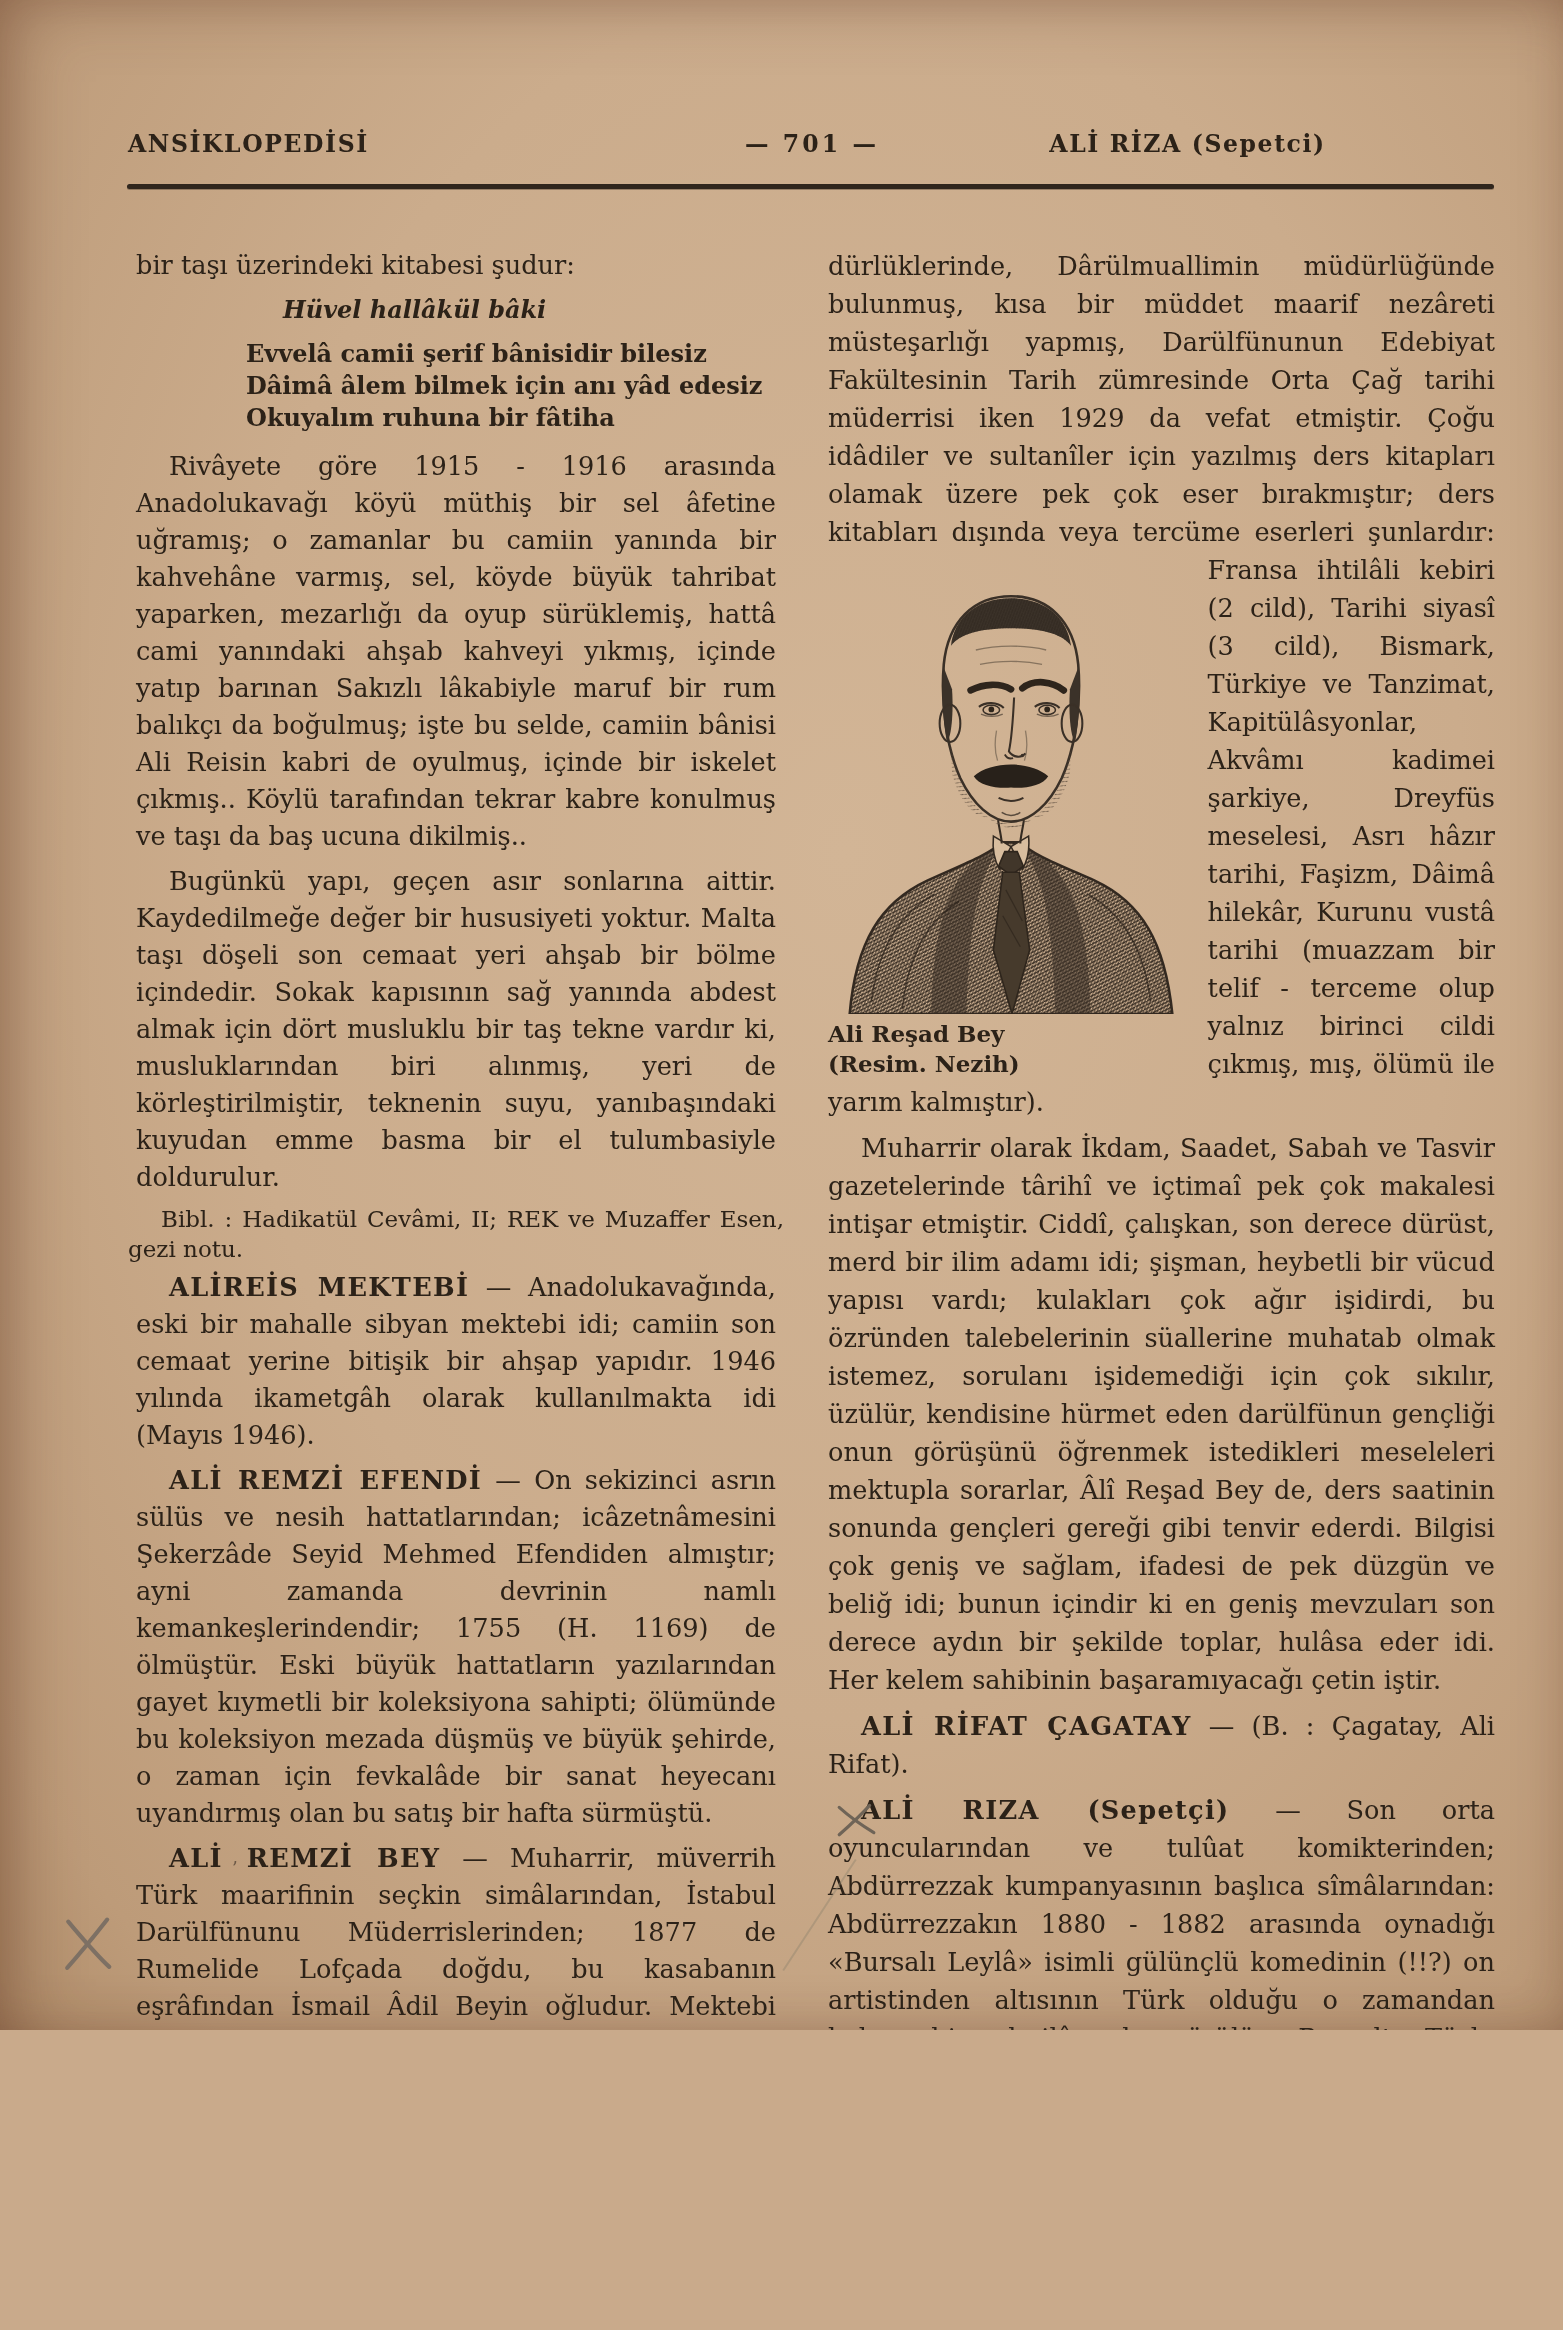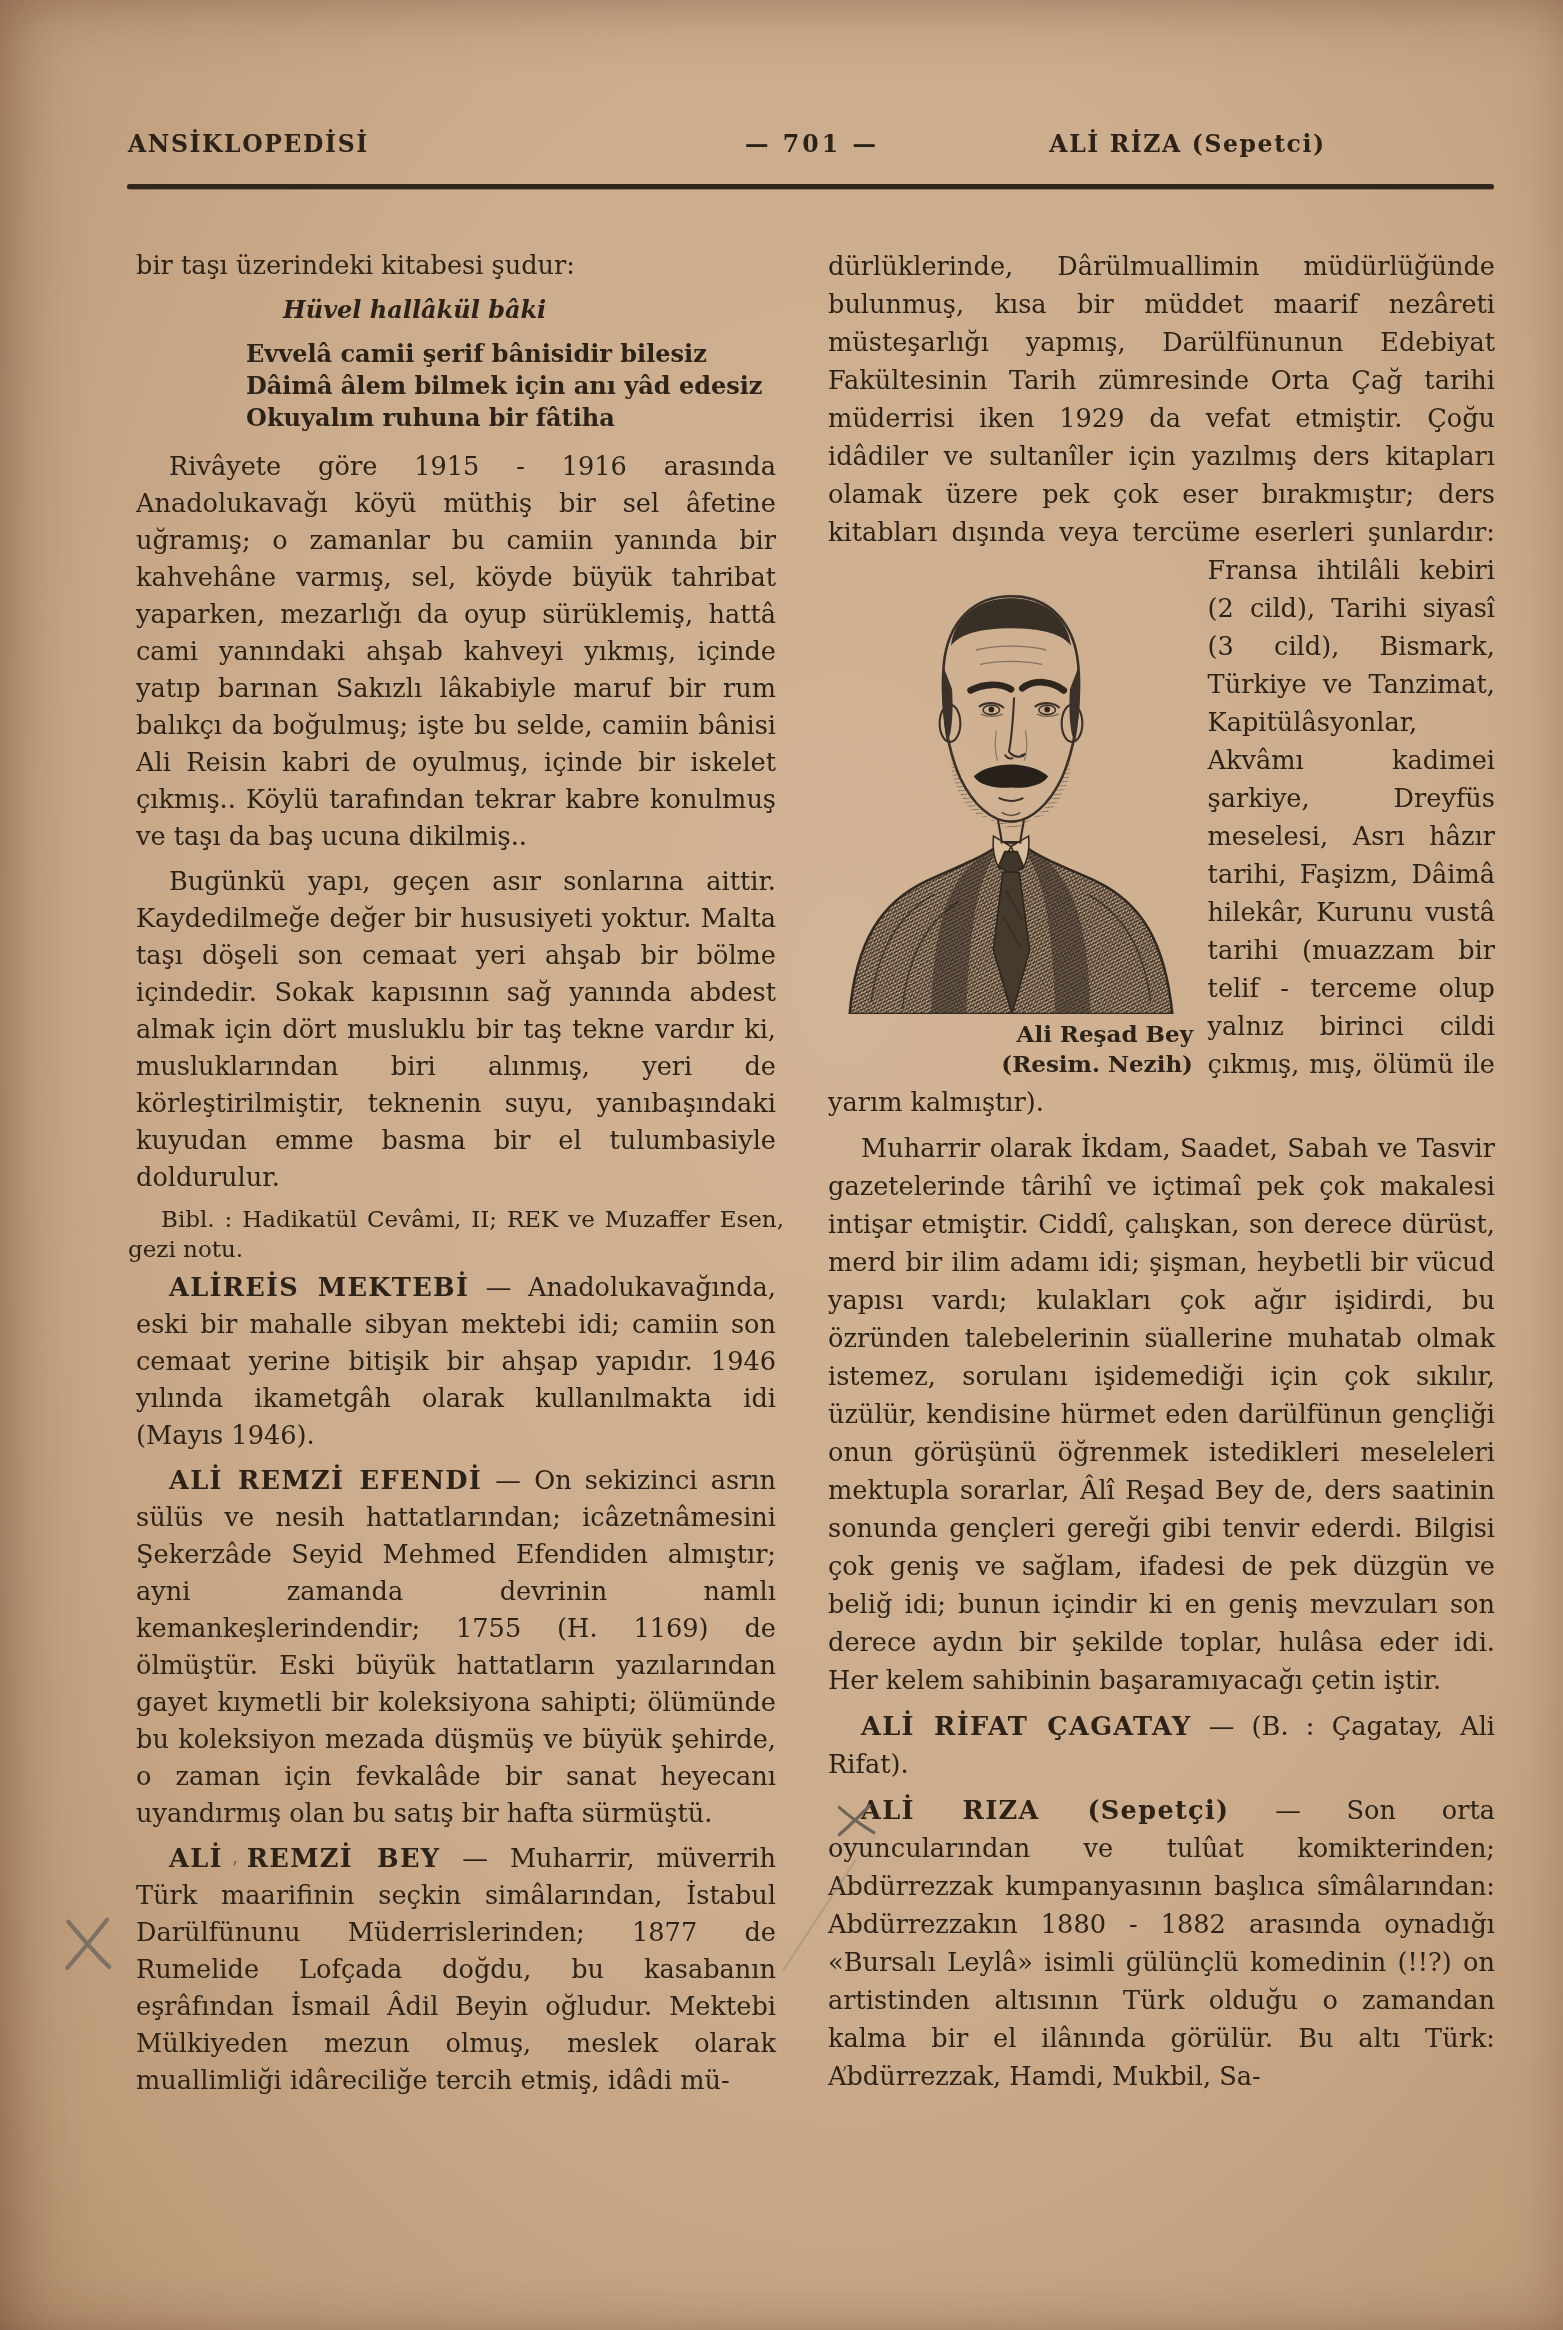--- a/index.html
+++ b/index.html
@@ -2,21 +2,21 @@
 <html style="font-size:8.3px"><head>
 <meta charset="utf-8">
 <style>
   html,body{margin:0;padding:0;}
   body{
     width:1563px;height:2330px;
     font-family:"DejaVu Serif","Liberation Serif",serif;
     background:#c9aa8b;
   }
   .page{
-    position:relative;width:1563px;height:2330px;overflow:hidden;
+    position:relative;width:1563px;height:2030px;overflow:hidden;
     background:radial-gradient(ellipse at 54% 42%, #d2b596 0%, #cbac8c 52%, #bd9b79 88%, #b18e6b 100%);
     box-shadow:inset 29px 15.6px 73px -21px rgba(86,44,26,.45),
                inset -13px -15.6px 63px -26px rgba(86,44,26,.30);
     color:#2c2218;
   }
   .header{
     position:absolute;left:128px;top:130px;width:1368px;
     display:flex;justify-content:space-between;align-items:baseline;
     font-size:23.5px;font-weight:bold;letter-spacing:1.6px;white-space:nowrap;
   }
@@ -42,21 +42,21 @@
     text-align:left;
   }
   .poem-title{margin:0 0 12px 37px;font-style:italic;}
   .bibl{font-size:23px;line-height:30px;margin:3.1px 0 5.2px 0;}
   .entry-para{margin-top:4.2px;}
   .entry-heading{font-weight:bold;letter-spacing:1.3px;}
   .portrait{
     float:left;width:365px;margin:8.3px 14.6px 2.1px 0;display:block;
   }
   .portrait svg{display:block;width:346px;height:455px;margin:0 auto;}
-  .caption{display:block;text-align:right;font-weight:bold;font-size:23px;line-height:30px;margin-top:5.2px;}
+  .caption{display:block;text-align:left;font-weight:bold;font-size:23px;line-height:30px;margin-top:5.2px;}
   .cap-line{display:block;}
   .xmark{position:absolute;}
   .scratch{position:absolute;opacity:.45;}
   .speck{position:absolute;font-size:22px;color:#3f342a;opacity:.65;}
 </style>
 </head>
 <body>
 
 <div class="page">
 

